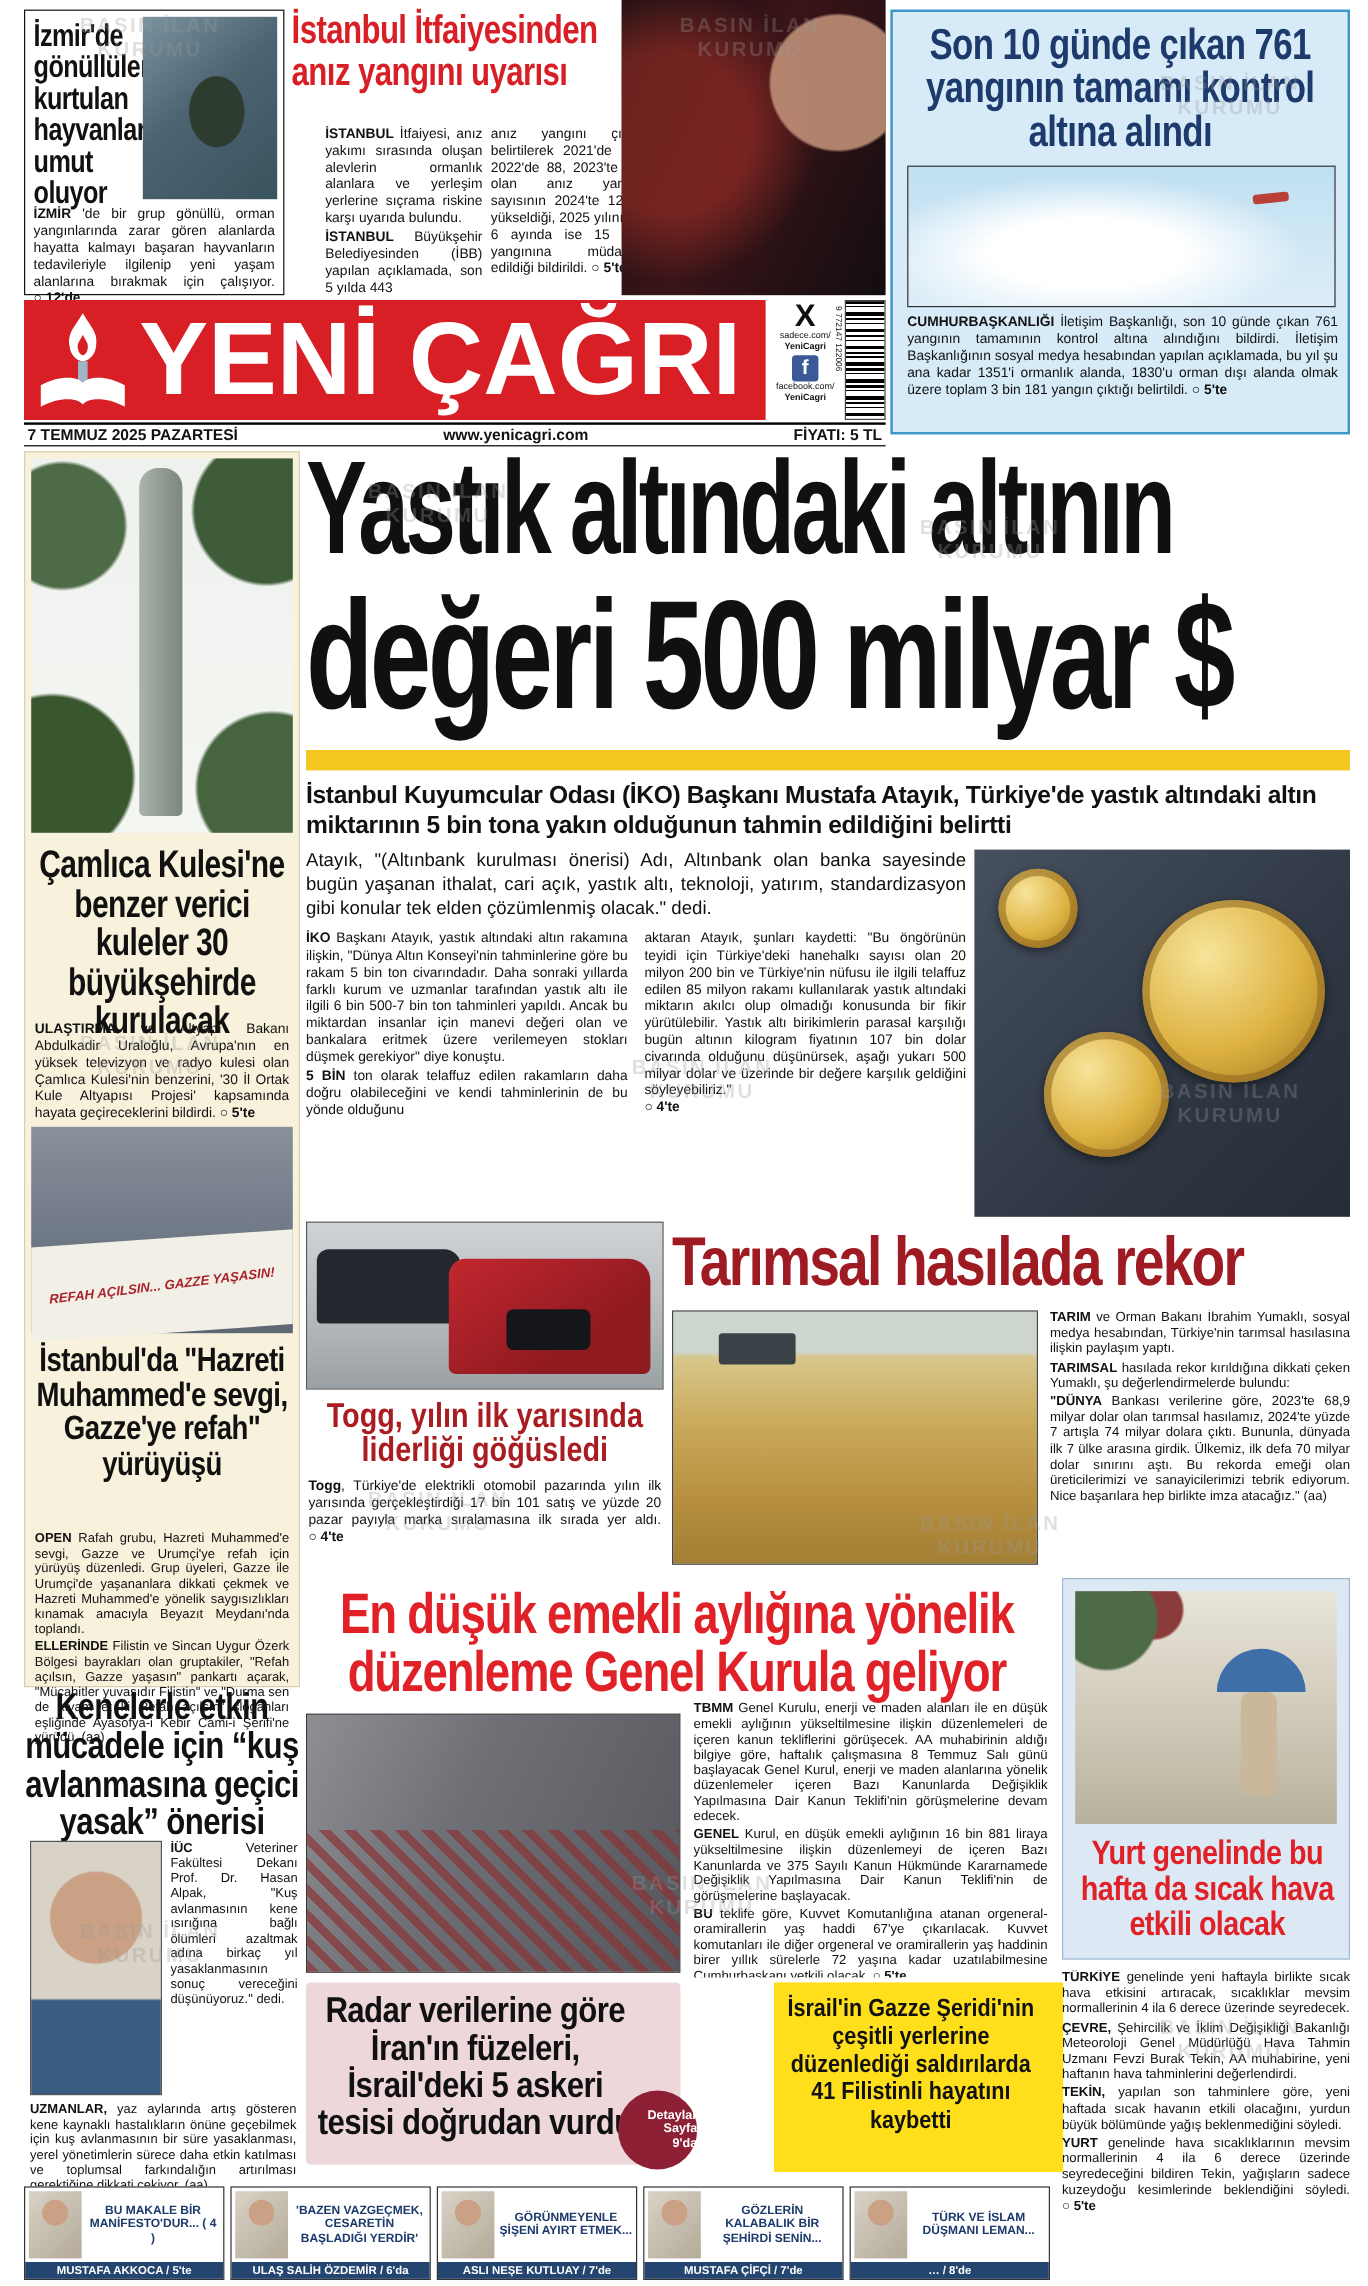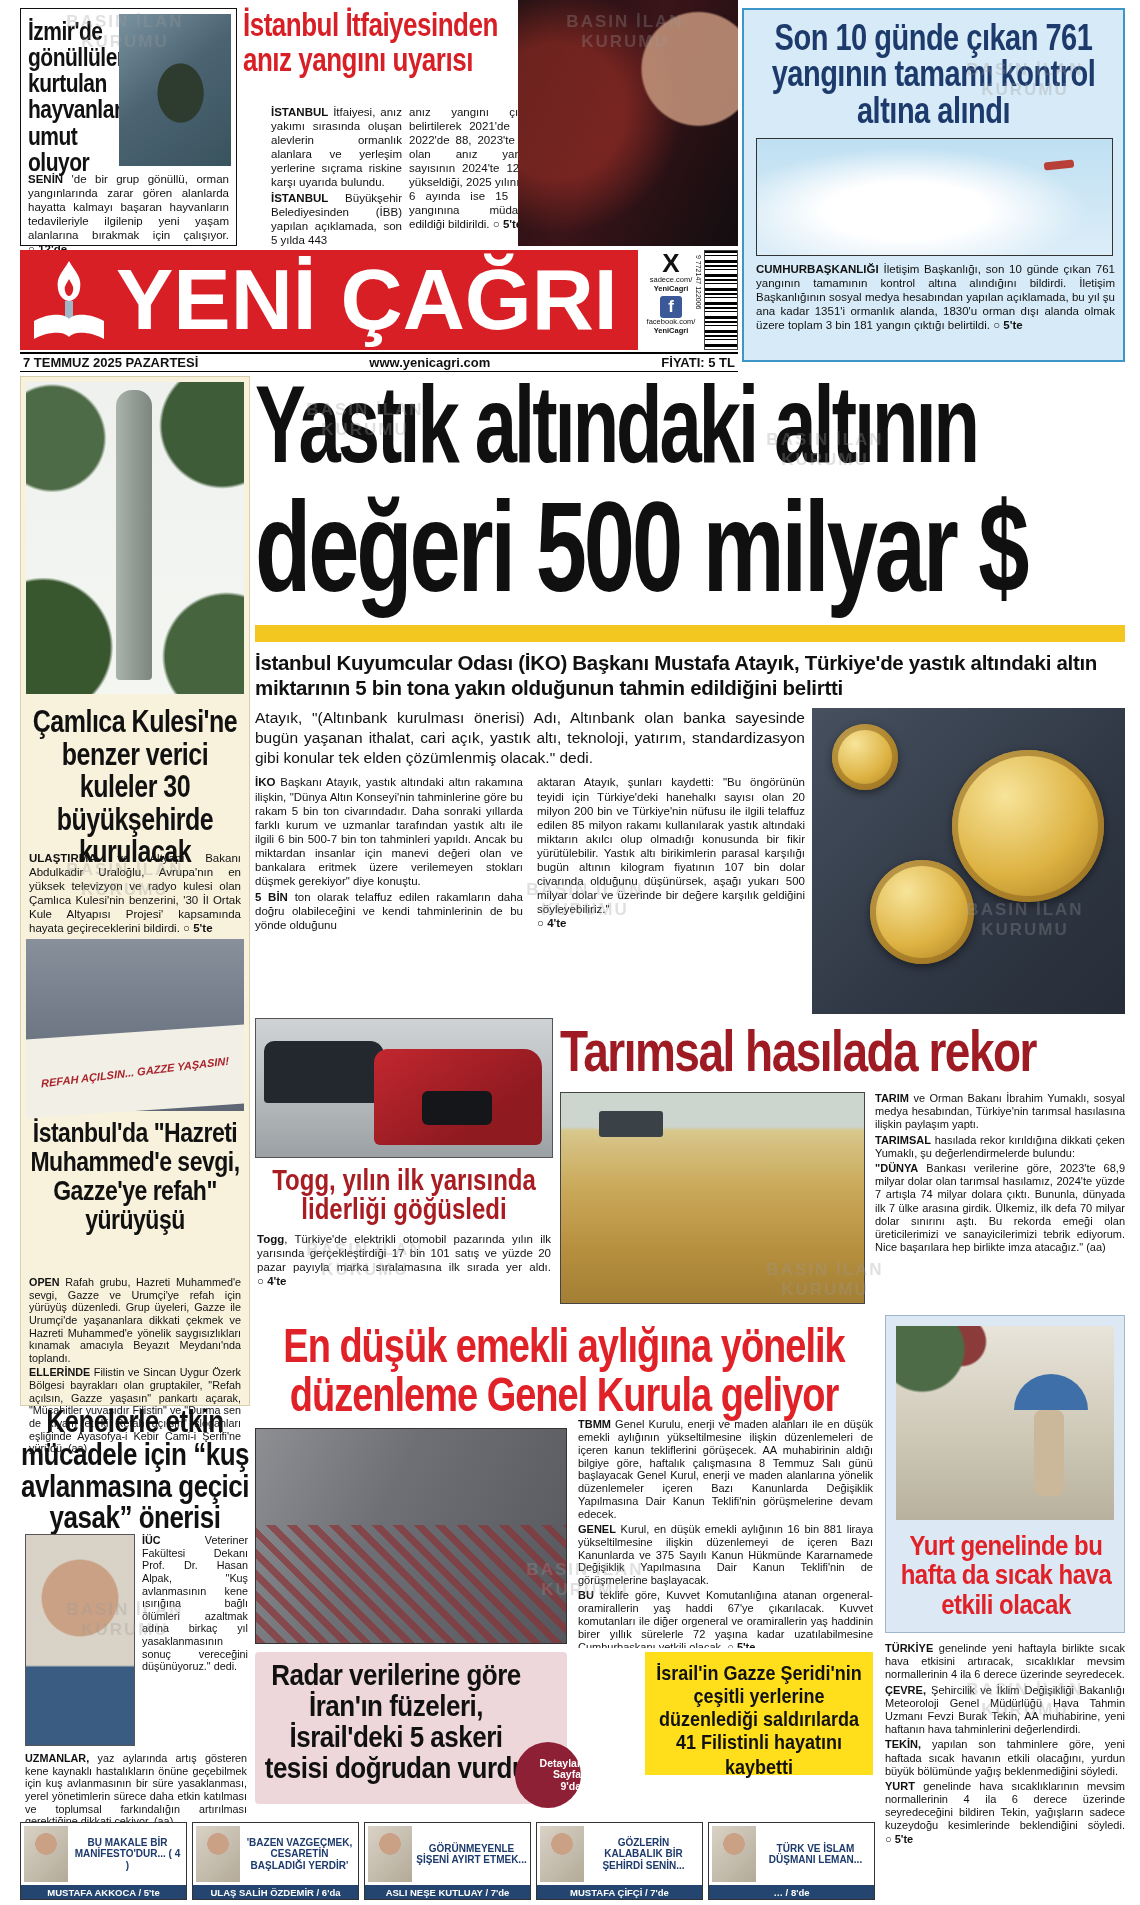--- a/index.html
+++ b/index.html
@@ -119,21 +119,21 @@
       background:repeating-linear-gradient(45deg,rgba(140,47,51,.65) 0 7px,rgba(0,0,0,0) 7px 15px);}
   #tbmm-text{left:578px;top:1418px;width:295px;height:230px;overflow:hidden;}
   #tbmm-text .bt{font-size:11px;line-height:1.17;}
   
   #radar-box{left:255px;top:1652px;width:312px;height:152px;background:#eed7da;border-radius:4px;}
   #radar-hl{position:absolute;left:6px;top:8px;width:270px;text-align:center;font-size:26px;font-weight:800;
       line-height:1.04;letter-spacing:-.5px;transform:scaleY(1.15);transform-origin:top center;}
   #detay-badge{position:absolute;right:-14px;bottom:-4px;width:66px;height:66px;border-radius:50%;background:#8e2036;
       color:#fff;display:flex;flex-direction:column;align-items:flex-end;justify-content:center;
       font-size:10.5px;font-weight:800;line-height:1.1;text-align:center;}
-  #israil-box{left:645px;top:1652px;width:228px;height:123px;background:#ffdf1b;}
+  #israil-box{left:645px;top:1652px;width:228px;height:158px;background:#ffdf1b;padding-left:13px;}
   #israil-hl{position:absolute;left:8px;top:10px;width:212px;text-align:center;font-size:18px;font-weight:800;
       line-height:1.12;transform:scaleY(1.15);transform-origin:top center;}
   
   #weather-box{left:885px;top:1315px;width:240px;height:318px;background:#dce9f5;border:1px solid #9fb8d0;box-sizing:border-box;padding-left:44px;}
   #ped-photo{left:10px;top:10px;width:218px;height:194px;
       background:radial-gradient(circle at 12% 12%,#4d6b46 0 16%,rgba(0,0,0,0) 17%),
                  radial-gradient(circle at 30% 8%,#8c3b3b 0 10%,rgba(0,0,0,0) 11%),
                  linear-gradient(#e8e4da,#cfc9b8 55%,#b7b19d);}
   #umbrella{position:absolute;left:118px;top:48px;width:74px;height:36px;background:#3f6fa8;border-radius:50% 50% 0 0/100% 100% 0 0;}
   #pedestrian{position:absolute;left:138px;top:84px;width:30px;height:86px;background:#cbb89a;border-radius:8px;}
@@ -178,21 +178,21 @@
   <div class="wm" style="left:300px;top:1240px;">BASIN İLAN KURUMU</div>
   <div class="wm" style="left:760px;top:1260px;">BASIN İLAN KURUMU</div>
   <div class="wm" style="left:60px;top:1600px;">BASIN İLAN KURUMU</div>
   <div class="wm" style="left:520px;top:1560px;">BASIN İLAN KURUMU</div>
   <div class="wm" style="left:960px;top:1680px;">BASIN İLAN KURUMU</div>
 
   <div class="abs" id="izmir-box">
     <div class="abs" id="izmir-hl">İzmir'de gönüllüler, kurtulan hayvanlara umut oluyor</div>
     <div class="abs photo" id="turtle-photo"></div>
     <div class="abs jt" id="izmir-body">
-      <p class="bt"><b class="lw">SENİN</b>
+      <p class="bt"><b class="lw">İZMİR</b>
       <span>'de bir grup gönüllü, orman yangınlarında zarar gören alanlarda hayatta kalmayı başaran hayvanların tedavileriyle ilgilenip yeni yaşam alanlarına bırakmak için çalışıyor.</span>
       <b class="pref">○ 12'de</b></p>
     </div>
   </div>
 
   <div class="abs" id="aniz-box">
     <div id="aniz-hl">İstanbul İtfaiyesinden anız yangını uyarısı</div>
     <div id="aniz-cols">
       <div class="col jt">
         <p class="bt"><b class="lw">İSTANBUL</b>

